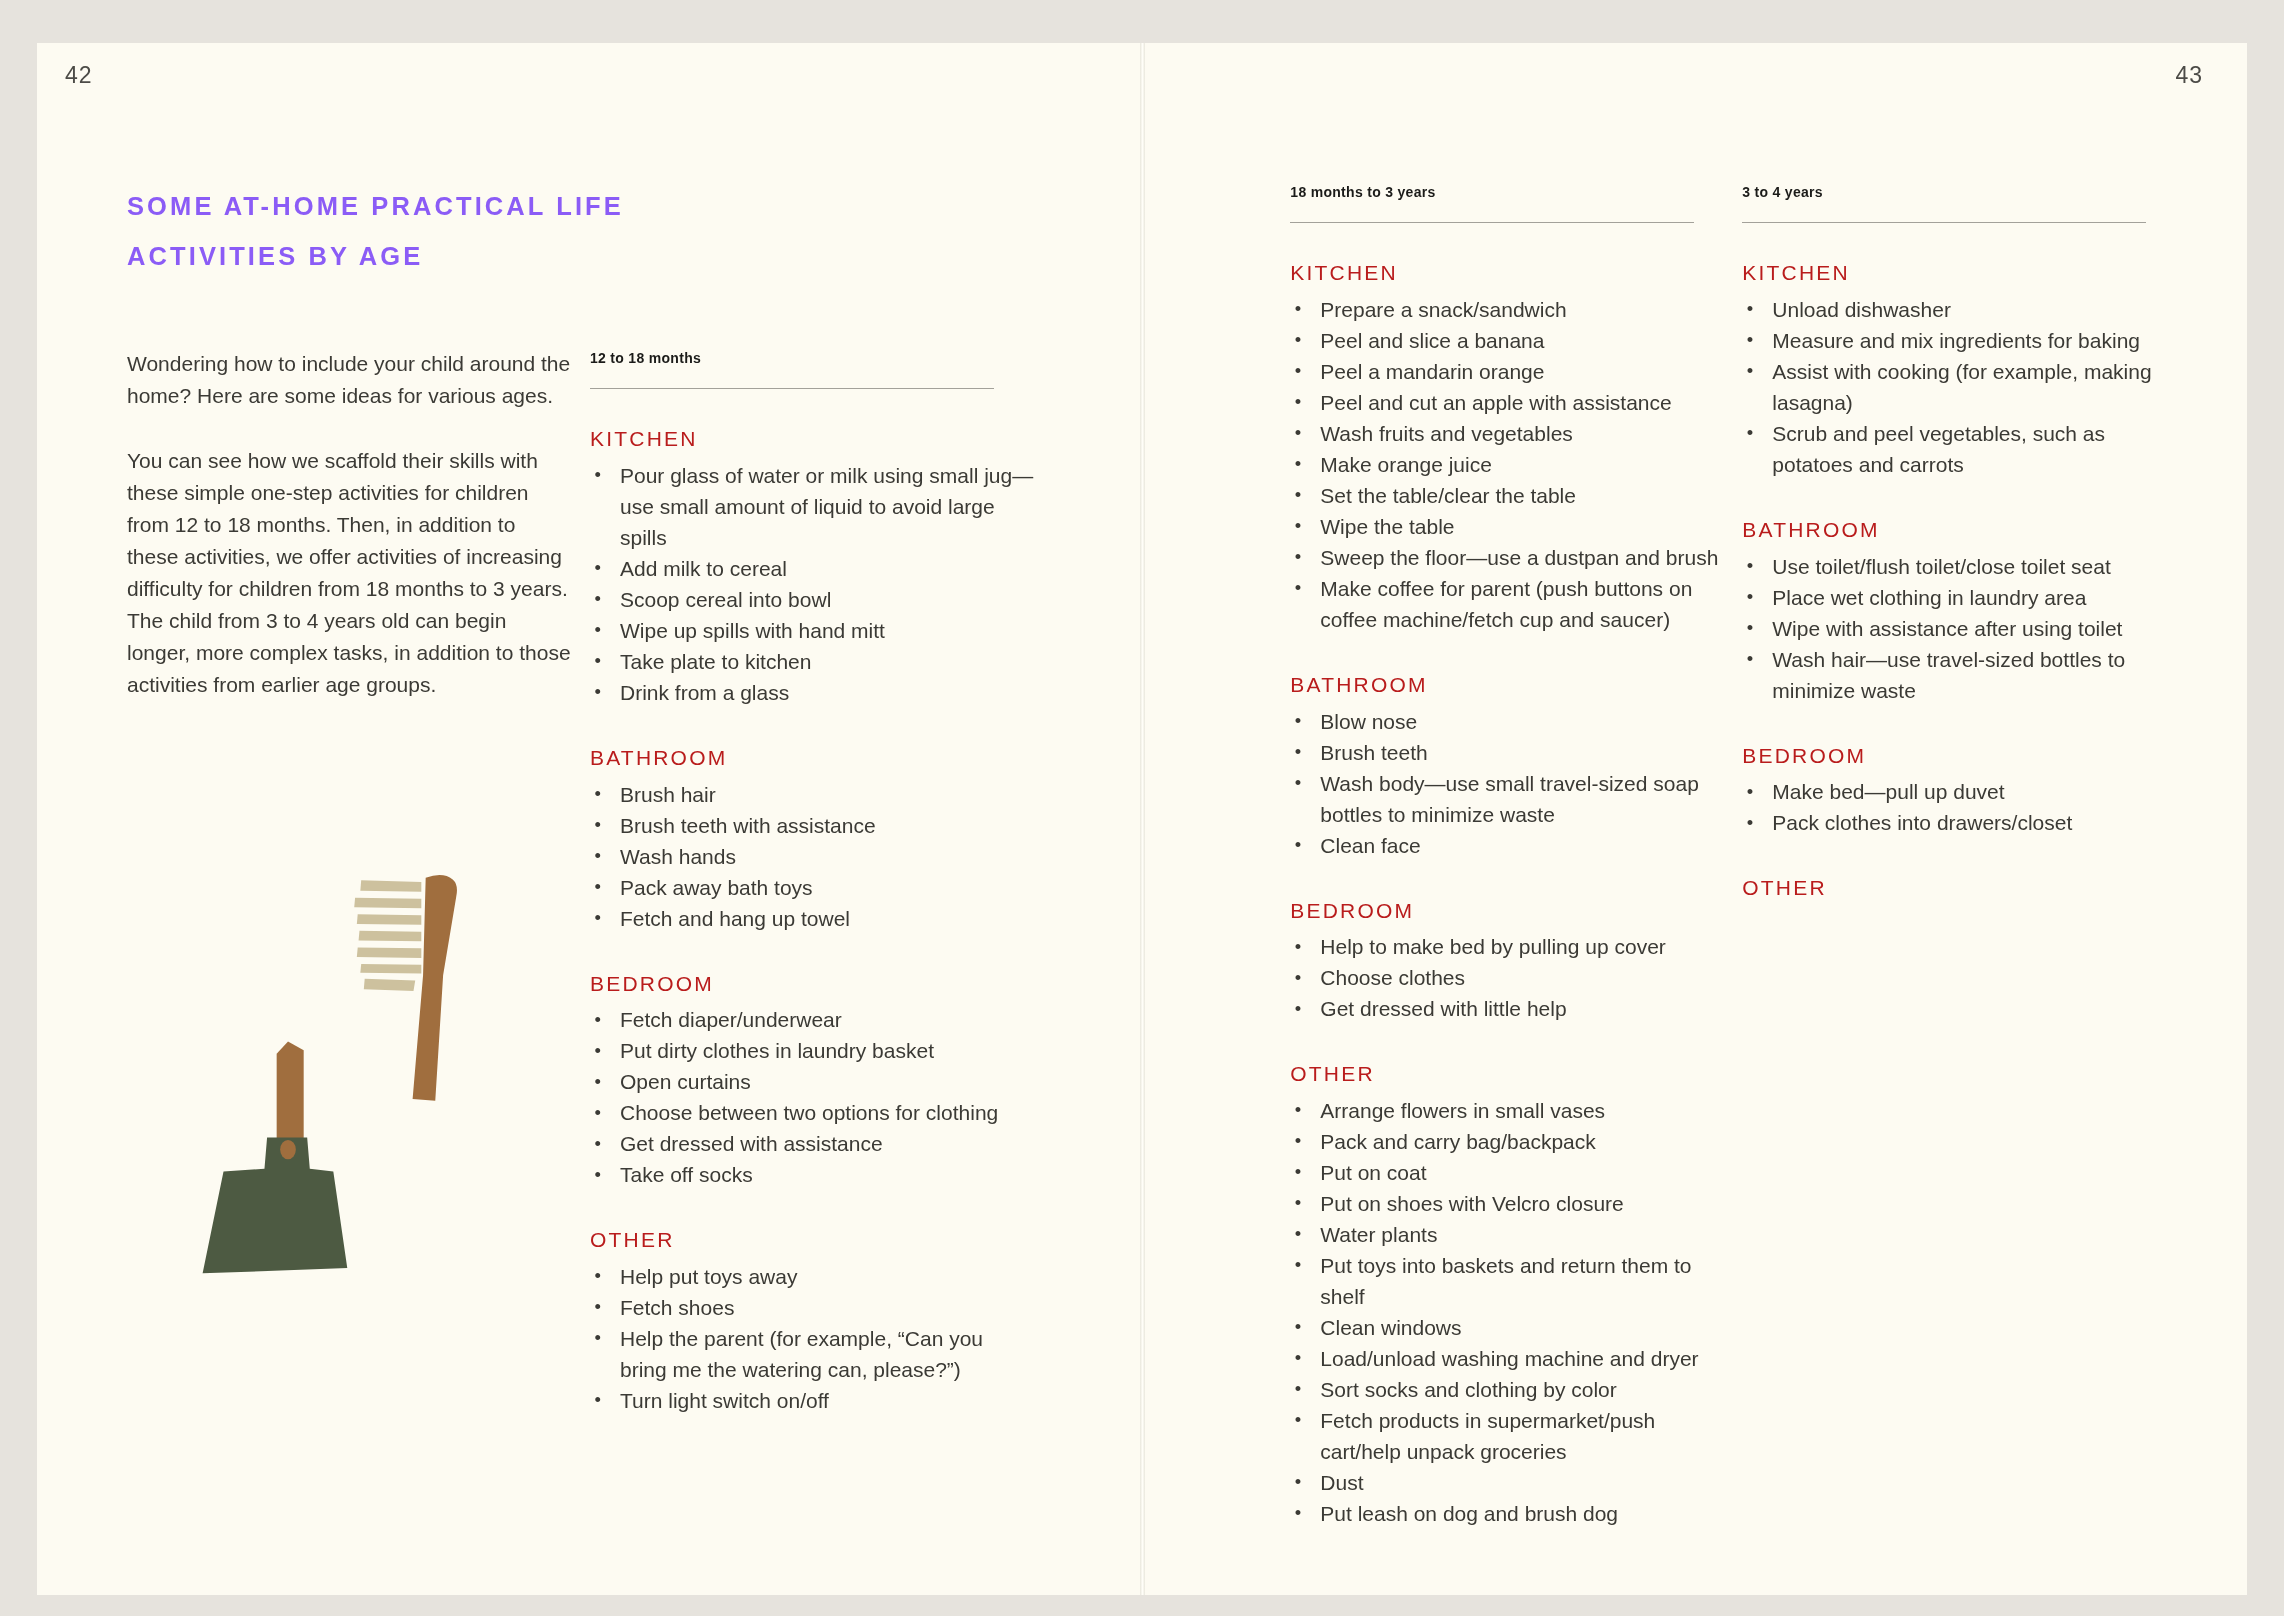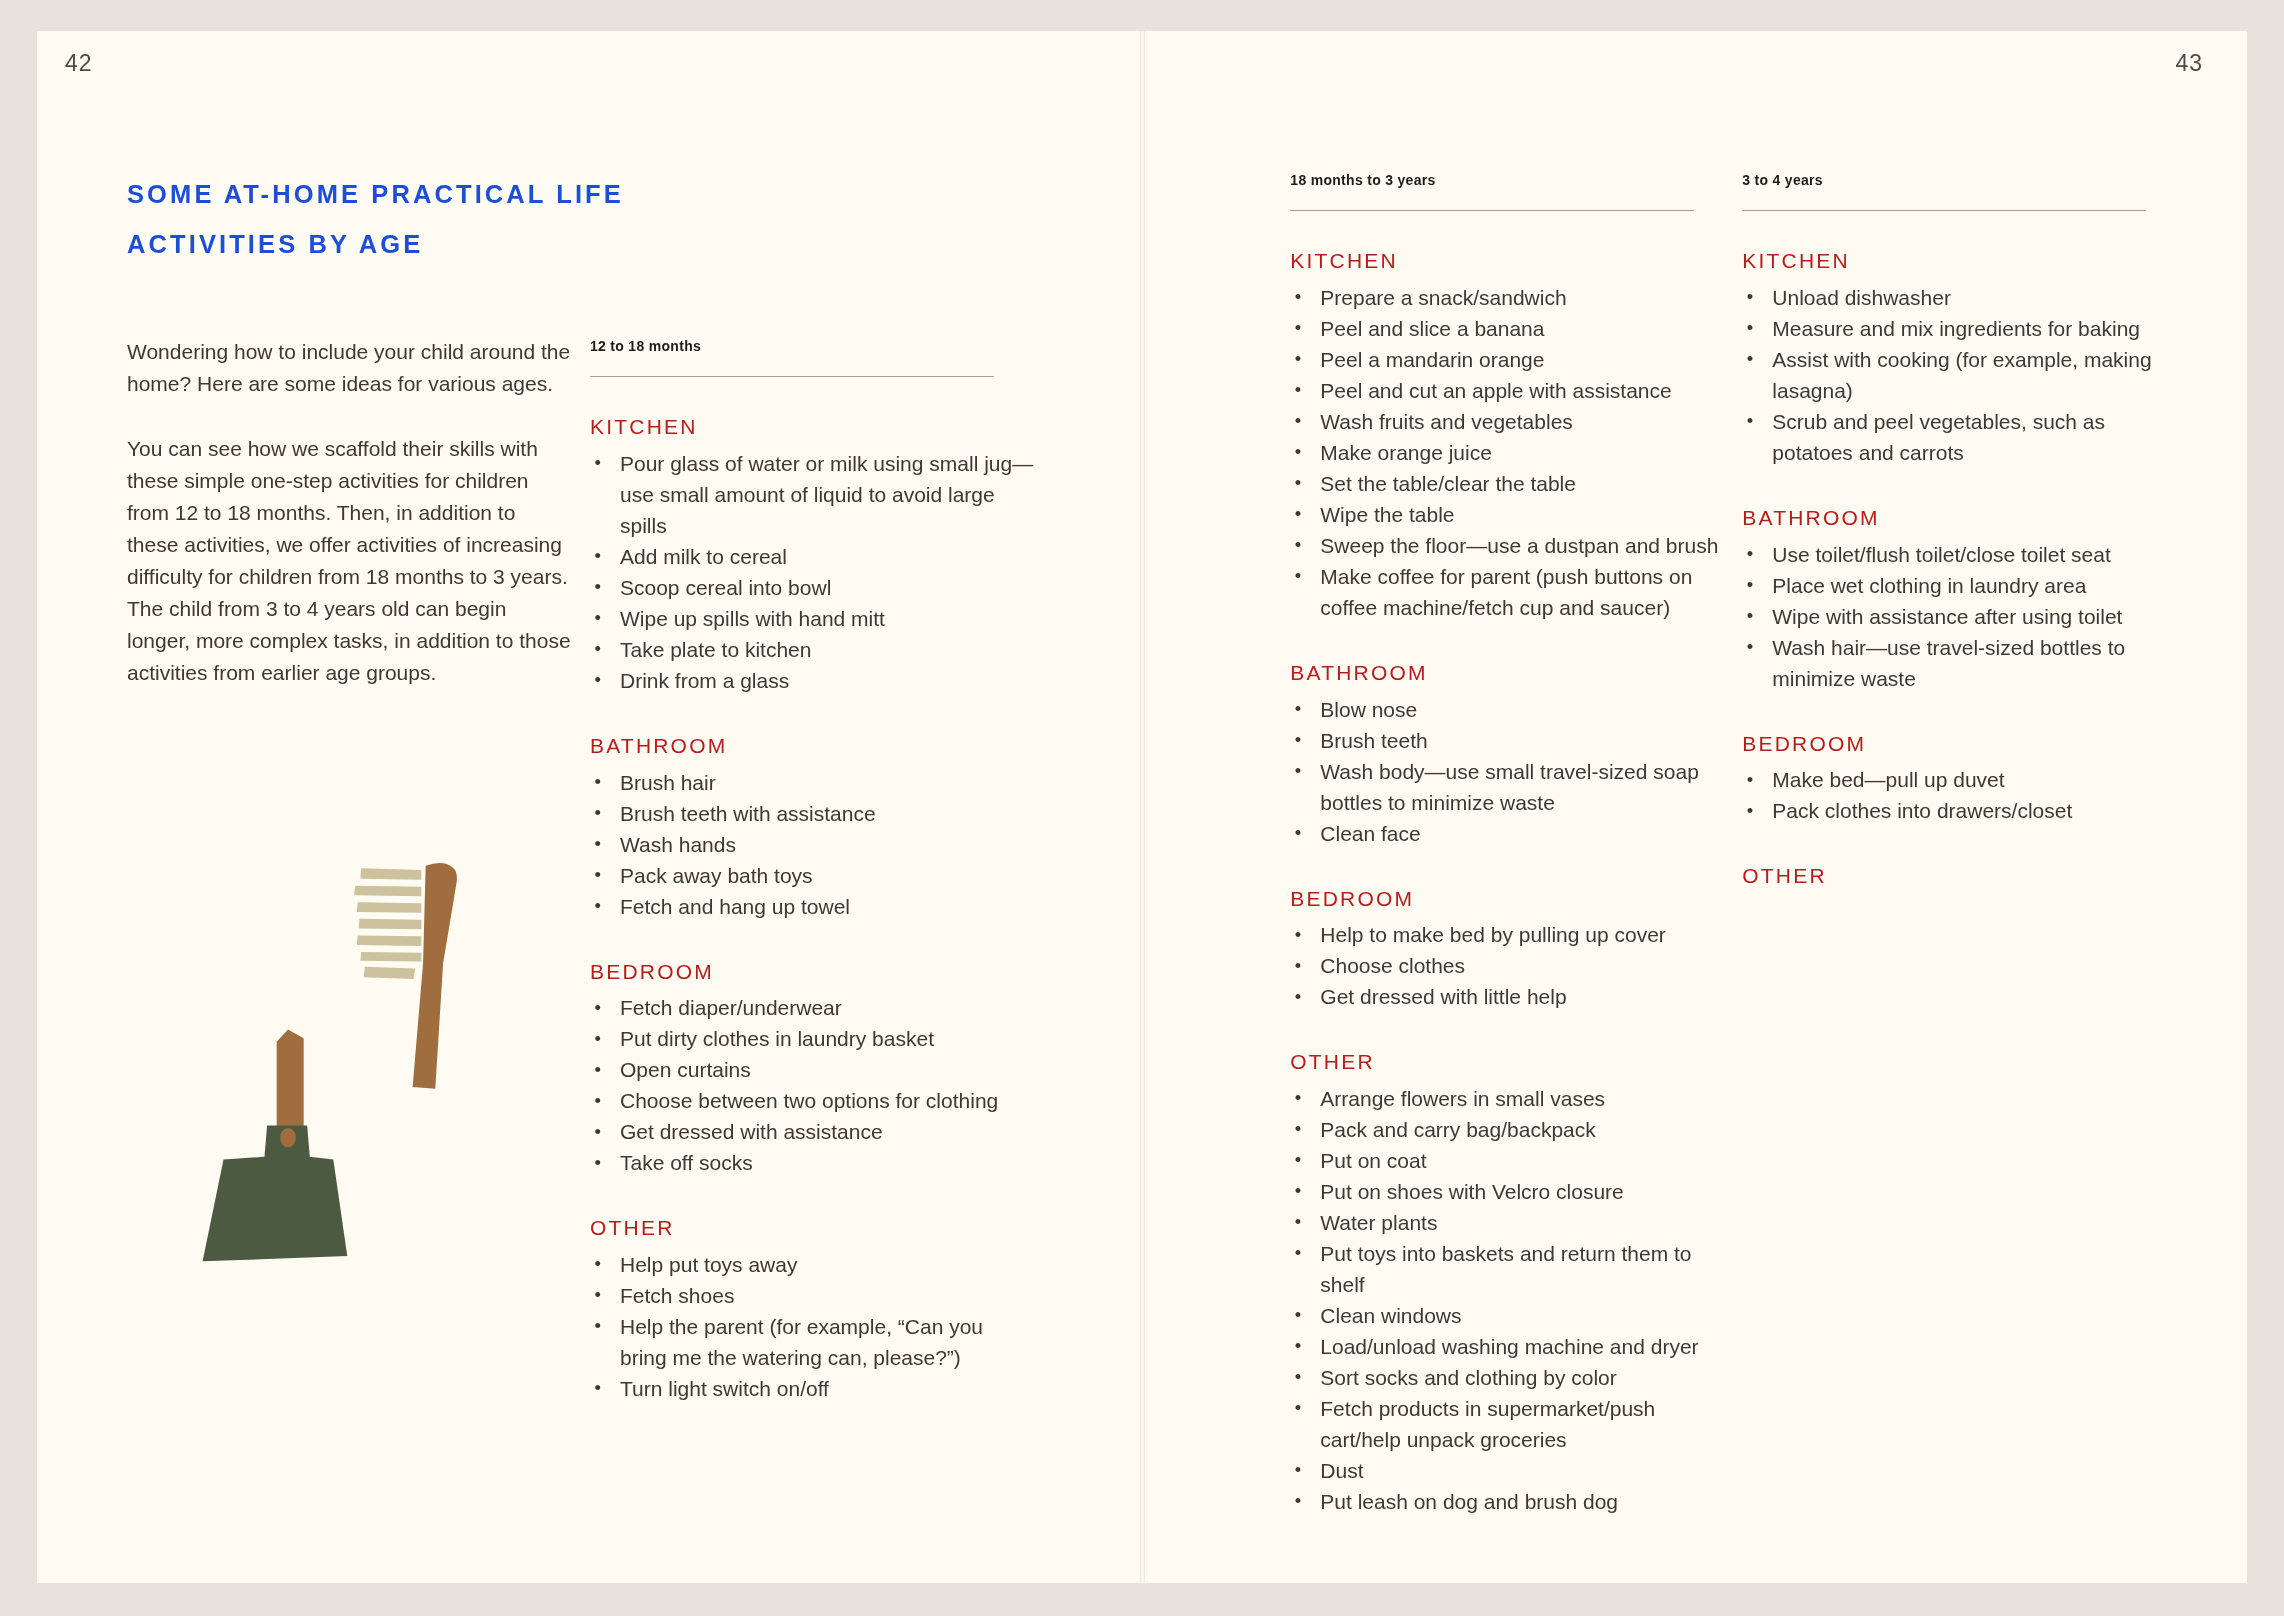--- a/index.html
+++ b/index.html
@@ -3,34 +3,34 @@
 <meta charset="utf-8">
 <style>
   html,body{margin:0;padding:0;}
   body{
     width:2284px;height:1616px;
     background:#e6e3dd;
     font-family:"Liberation Sans",sans-serif;
     position:relative;
     -webkit-font-smoothing:antialiased;
   }
-  .spread{position:absolute;left:37px;top:31px;width:2210px;height:1552px;display:flex;}
+  .spread{position:absolute;left:37px;top:43px;width:2210px;height:1552px;display:flex;}
   .page{position:relative;background:#fdfbf2;height:100%;overflow:hidden;}
   .page-left{width:1103px;}
   .gutter{width:5.3px;height:100%;background:linear-gradient(90deg,#e9e7dc 0%,#fffef8 50%,#e9e7dc 100%);}
   .page-right{flex:1;}
 
   .page-number{position:absolute;top:19.3px;font-size:23px;color:#4c4b47;letter-spacing:0.9px;}
   .pn-left{left:28px;}
   .pn-right{right:44px;}
 
   .title{
     position:absolute;left:90px;top:121px;
     font-size:25.5px;font-weight:700;letter-spacing:3.1px;
-    line-height:50px;color:#1d4ed8;
+    line-height:50px;color:#8b5cf6;
   }
 
   .intro{position:absolute;left:90px;top:305px;width:444px;
     font-size:21px;line-height:32px;color:#3b3a35;}
   .intro p{margin:0 0 32.5px 0;}
 
   .col{position:absolute;width:444px;}
   .col-left{left:553px;top:307px;}
   .col-r1{left:145px;top:141px;}
   .col-r2{left:597px;top:141px;}

